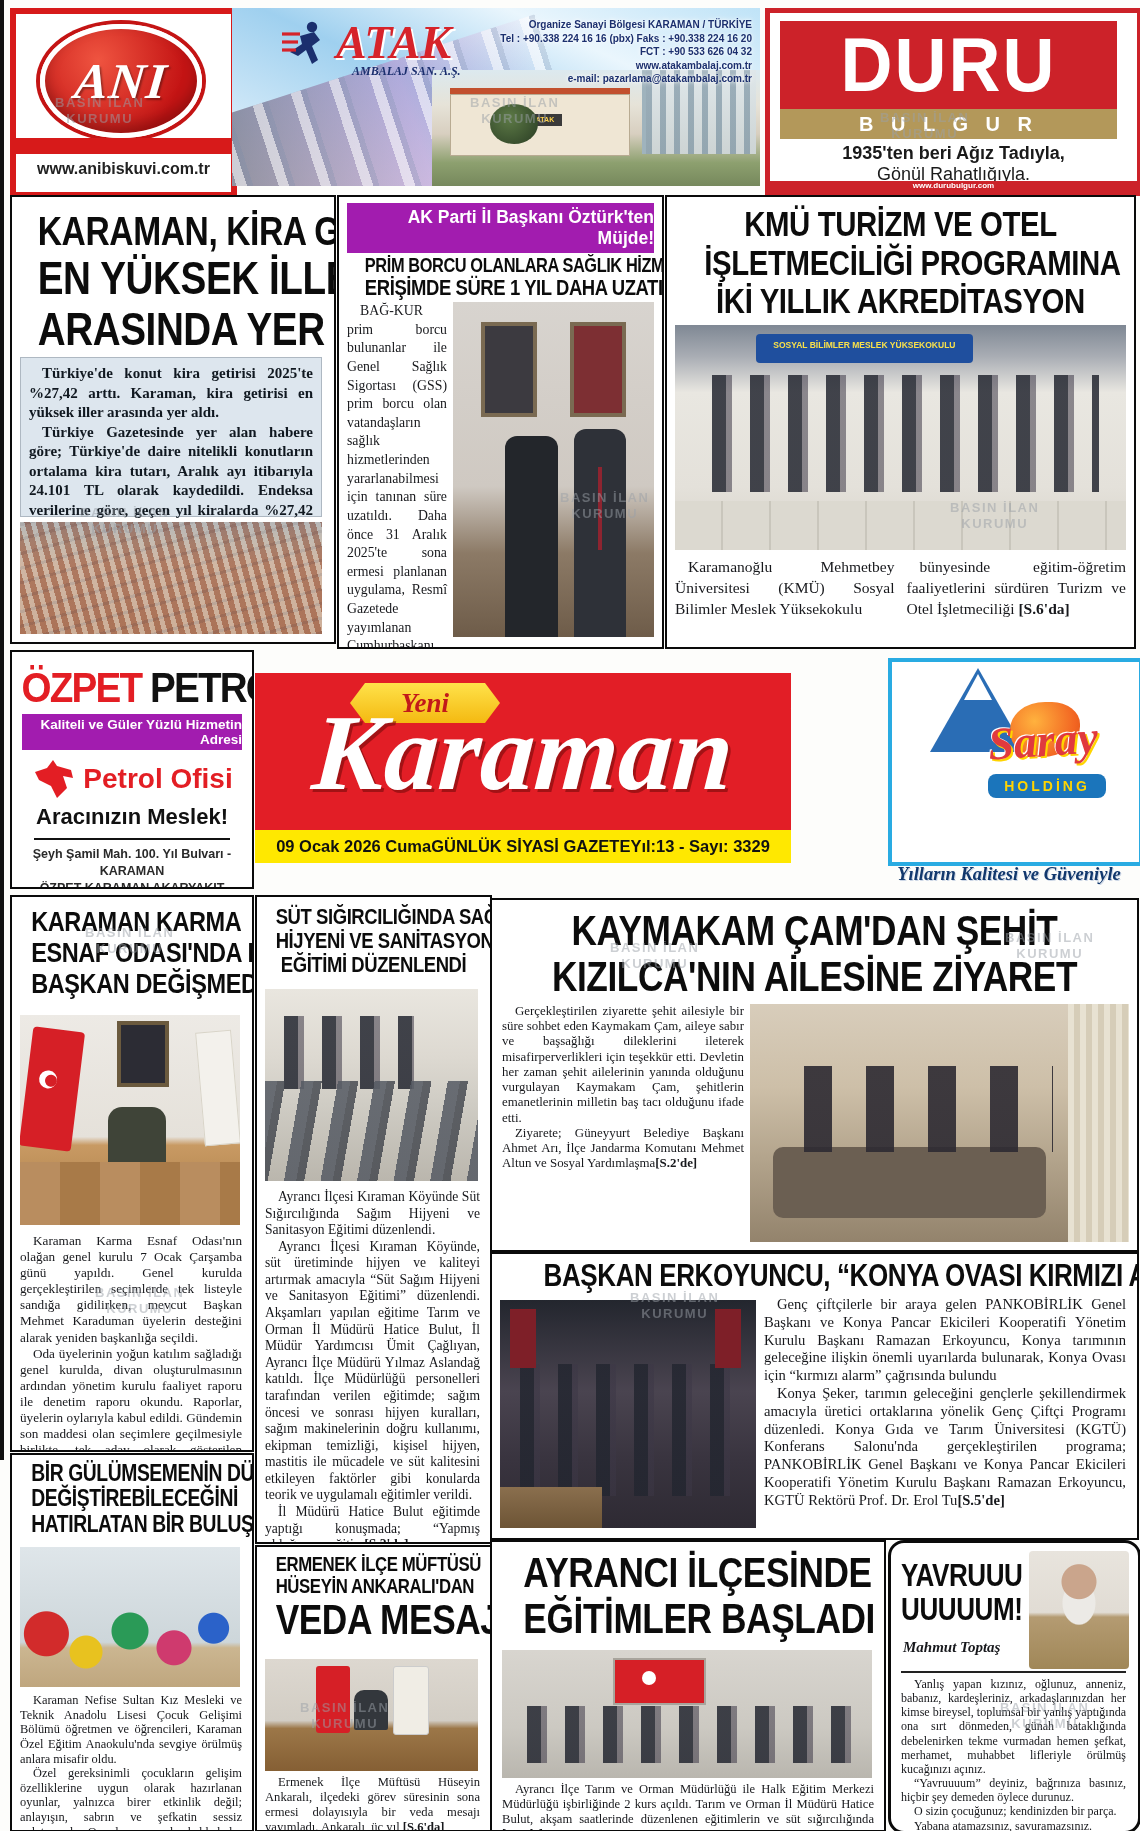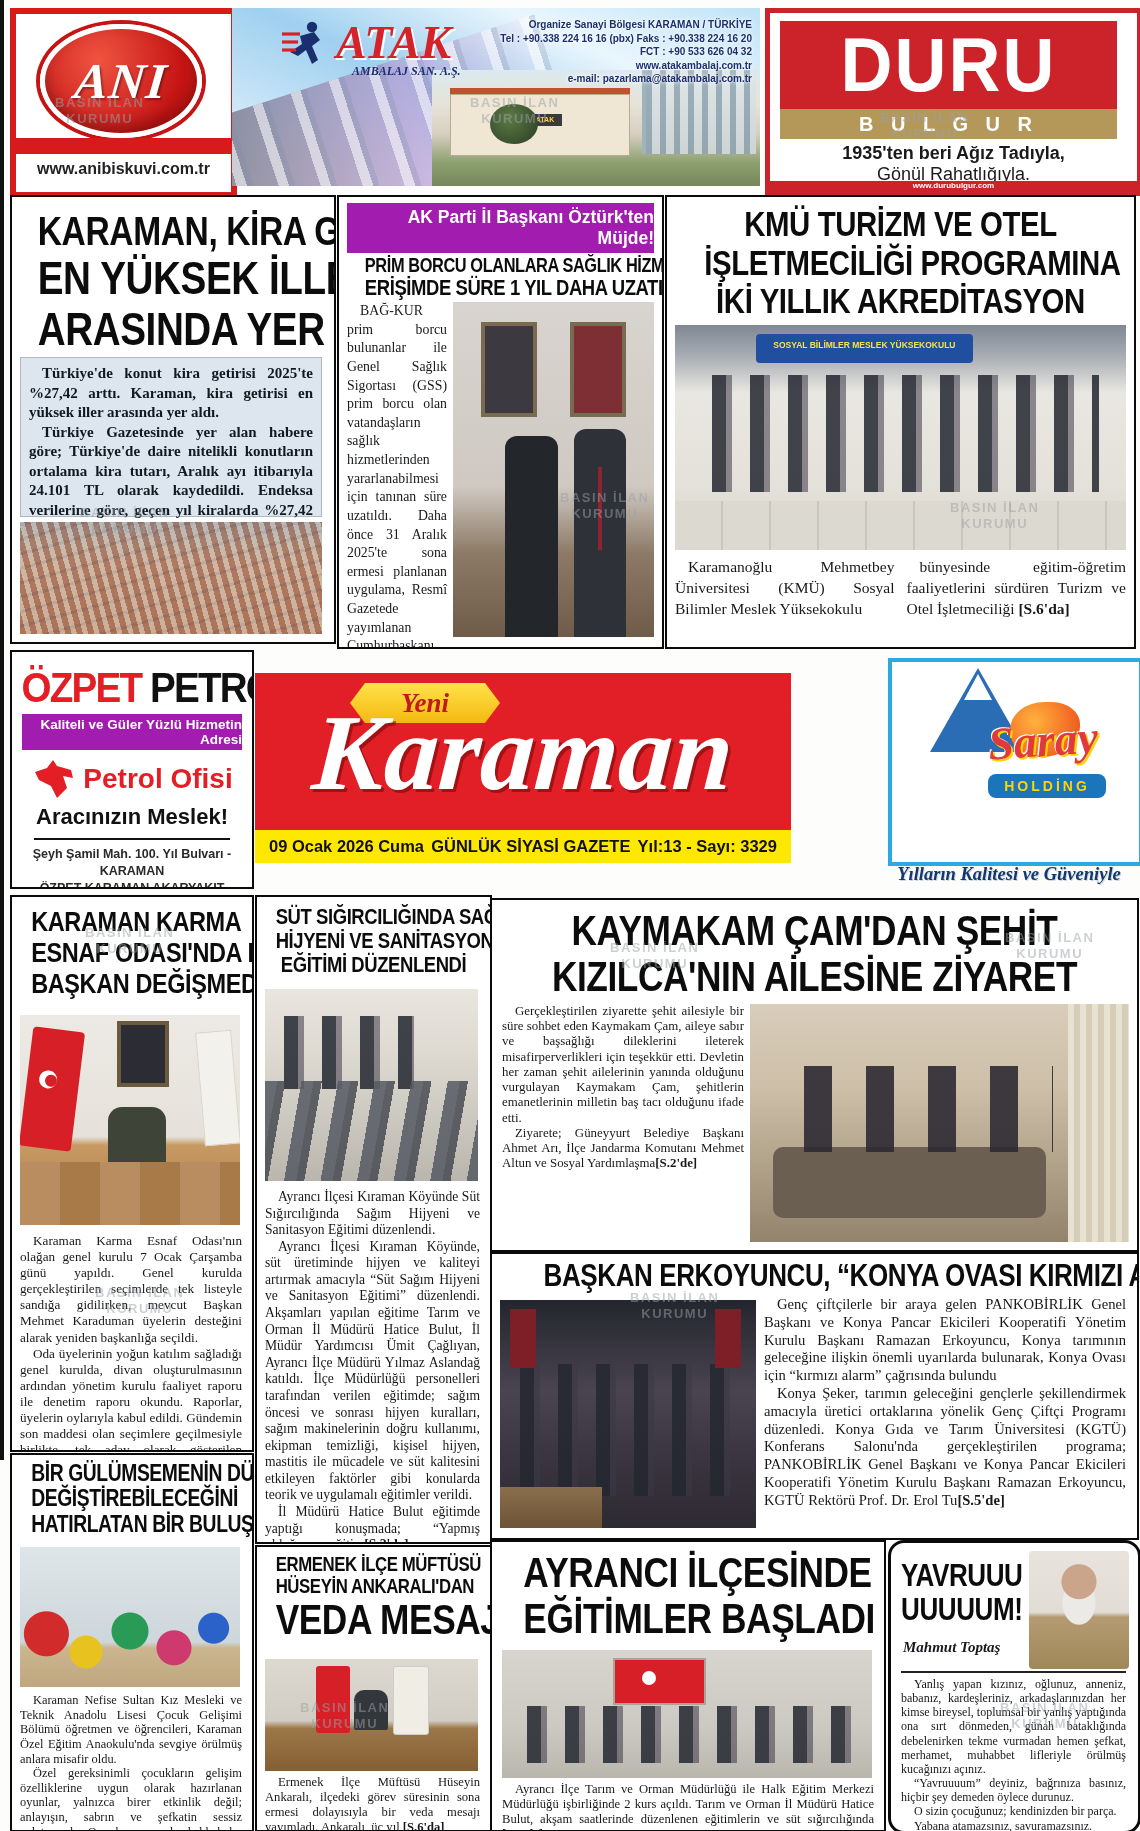--- a/index.html
+++ b/index.html
@@ -231,21 +231,21 @@
 
   <div class="abs" style="left:255px;top:658px;width:536px;height:190px;background:#e21e26;overflow:hidden;margin-top:15px;">
     <div class="abs" style="left:95px;top:10px;width:150px;height:40px;background:linear-gradient(180deg,#ffe24a,#f4b911);
          clip-path:polygon(0 50%,10% 0,90% 0,100% 50%,90% 100%,10% 100%);display:flex;align-items:center;justify-content:center;">
       <span class="script" style="color:#c21a1a;font-size:27px;">Yeni</span>
     </div>
     <div class="script abs" style="left:535px;top:18px;font-size:20px;">7TL</div>
     <div class="script abs" style="left:0;top:18px;width:100%;text-align:center;font-size:108px;transform:skewX(-4deg);
          text-shadow:3px 3px 0 rgba(120,10,10,.6);">Karaman</div>
     <div class="abs" style="left:0;bottom:0;width:100%;height:33px;background:#ffe800;display:flex;align-items:center;
-         justify-content:space-between;padding:0 14px;box-sizing:border-box;font-weight:700;font-size:16.5px;color:#111;">
+         justify-content:center;padding:0 14px;box-sizing:border-box;font-weight:700;font-size:16.5px;color:#111;">
       <span>09 Ocak 2026 Cuma</span>
       <span>GÜNLÜK SİYASİ GAZETE</span>
       <span>Yıl:13 - Sayı: 3329</span>
     </div>
   </div>
 
   <div class="abs" style="left:888px;top:658px;width:247px;height:200px;border:4px solid #29abe2;background:#fff;overflow:hidden;">
     <div class="abs" style="left:38px;top:6px;width:96px;height:84px;background:#2a6db5;
          clip-path:polygon(50% 0,100% 100%,0 100%);">
       <div class="abs" style="left:34px;top:6px;width:28px;height:26px;background:#fff;clip-path:polygon(50% 0,100% 100%,0 100%);"></div>

